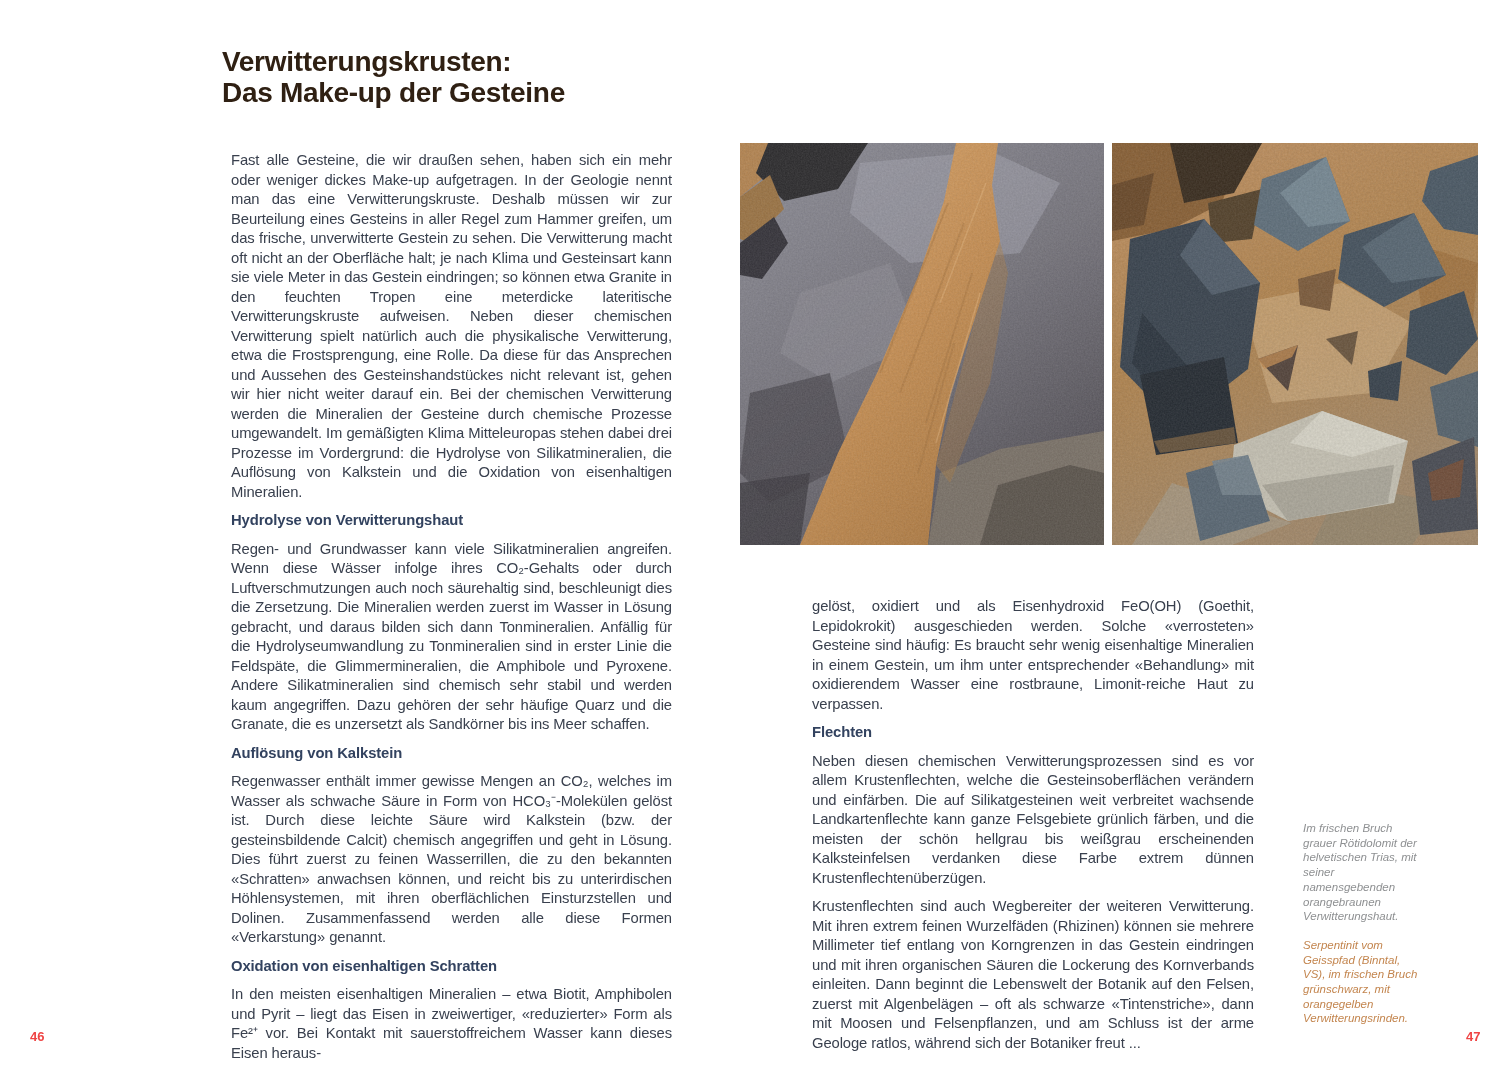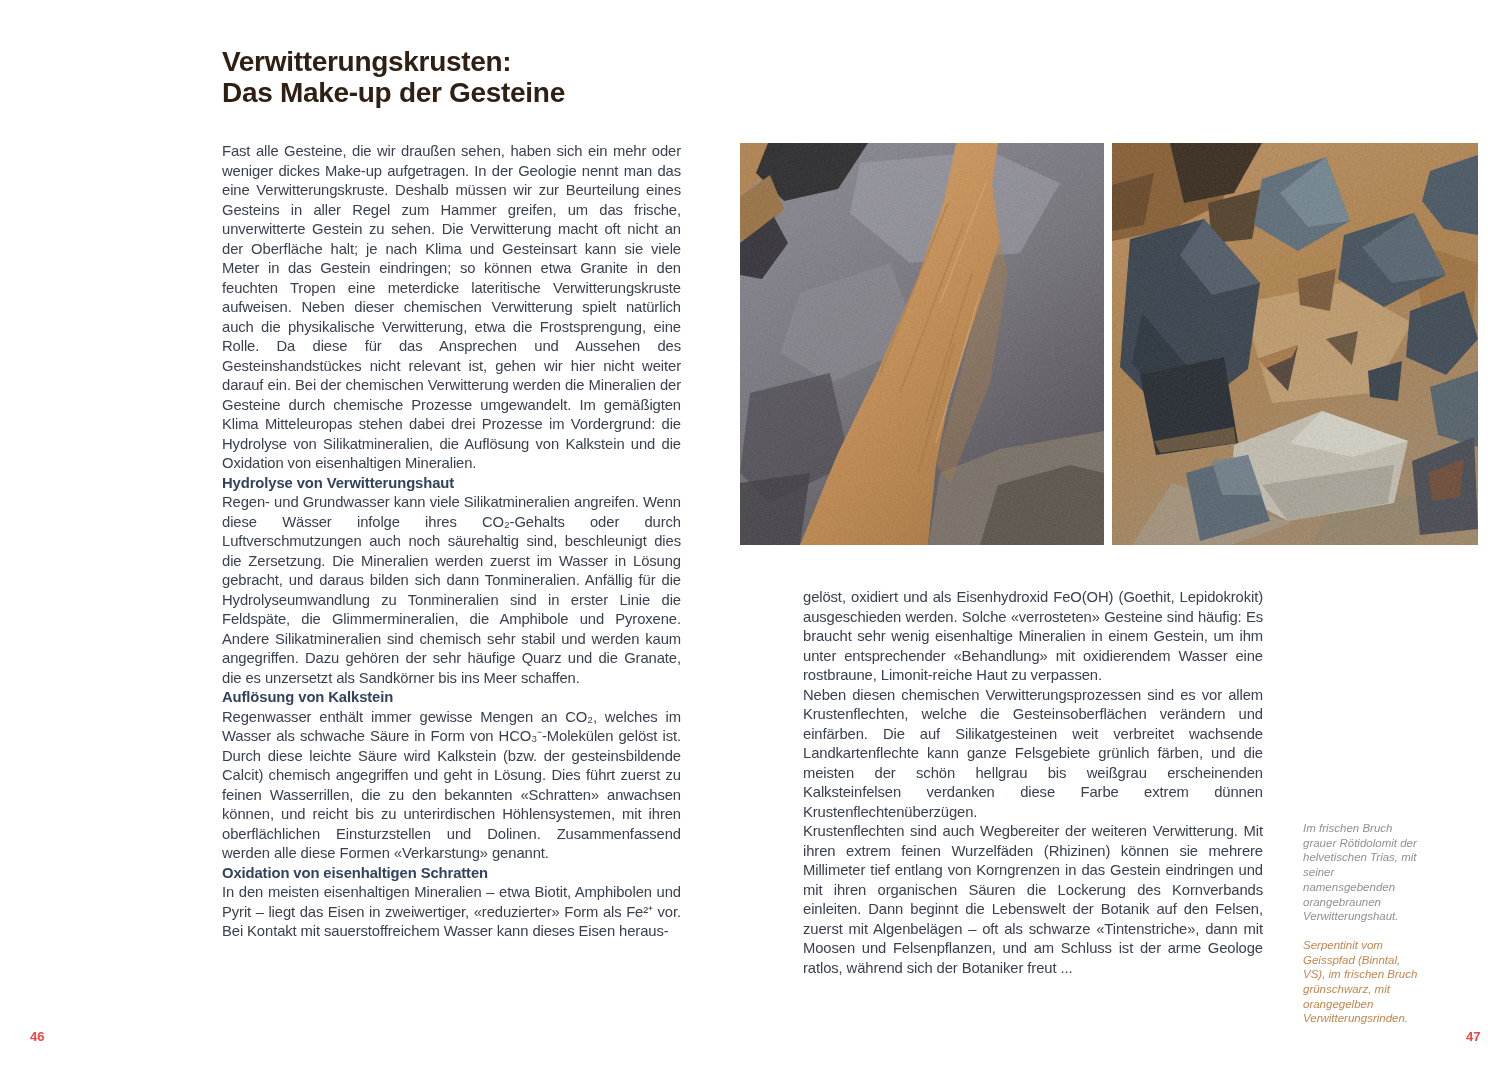--- a/index.html
+++ b/index.html
@@ -4,21 +4,21 @@
 <style>
   html,body{margin:0;padding:0;background:#ffffff;}
   #canvas{position:relative;width:1488px;height:1080px;background:#ffffff;overflow:hidden;
           font-family:Liberation Sans, sans-serif;}
 
   
   .col{position:absolute;text-align:justify;color:#39404e;font-size:14.8px;line-height:19.5px;
        letter-spacing:-0.1px;}
   #left-col{left:222px;top:142px;width:459px;}
   #right-col{left:803px;top:588px;width:460px;}
-  .col p{margin:0;}
+  .col p{margin:9px;}
   .sec-head{color:#32425f;font-weight:bold;margin:21px 0 2px 0;text-align:left;}
 
   
   #page-title{position:absolute;left:222px;top:46px;width:520px;
               font-size:28px;line-height:31px;font-weight:bold;color:#2f2013;
               letter-spacing:-0.3px;text-align:left;}
 
   
   #caption-col{position:absolute;left:1303px;top:821px;width:132px;
                font-style:italic;font-size:11.5px;line-height:14.7px;text-align:left;
@@ -166,20 +166,21 @@
       <polygon points="316,330 352,316 348,354 320,358" fill="#7a4f33" opacity="0.8"></polygon>
 
       <rect x="0" y="0" width="366" height="402" filter="url(#speckC)" opacity="0.13"></rect>
       <rect x="0" y="0" width="366" height="402" filter="url(#speckD)" opacity="0.12"></rect>
     </svg>
   </div>
 
   <div id="right-col" class="col">
     <p>gelöst, oxidiert und als Eisenhydroxid FeO(OH) (Goethit, Lepidokrokit) ausgeschieden werden. Solche «verrosteten» Gesteine sind häufig: Es braucht sehr wenig eisenhaltige Mineralien in einem Gestein, um ihm unter entsprechender «Behandlung» mit oxidierendem Wasser eine rostbraune, Limonit-reiche Haut zu verpassen.</p>
 
+    <p class="sec-head">Flechten</p>
     <p>Neben diesen chemischen Verwitterungsprozessen sind es vor allem Krustenflechten, welche die Gesteinsoberflächen verändern und einfärben. Die auf Silikatgesteinen weit verbreitet wachsende Landkartenflechte kann ganze Felsgebiete grünlich färben, und die meisten der schön hellgrau bis weißgrau erscheinenden Kalksteinfelsen verdanken diese Farbe extrem dünnen Krustenflechtenüberzügen.</p>
     <p>Krustenflechten sind auch Wegbereiter der weiteren Verwitterung. Mit ihren extrem feinen Wurzelfäden (Rhizinen) können sie mehrere Millimeter tief entlang von Korngrenzen in das Gestein eindringen und mit ihren organischen Säuren die Lockerung des Kornverbands einleiten. Dann beginnt die Lebenswelt der Botanik auf den Felsen, zuerst mit Algenbelägen – oft als schwarze «Tintenstriche», dann mit Moosen und Felsenpflanzen, und am Schluss ist der arme Geologe ratlos, während sich der Botaniker freut ...</p>
   </div>
 
   <div id="caption-col">
     <p class="caption-gray">Im frischen Bruch grauer Rötidolomit der helvetischen Trias, mit seiner namensgebenden orangebraunen Verwitterungshaut.</p>
     <p class="caption-orange">Serpentinit vom Geisspfad (Binntal, VS), im frischen Bruch grünschwarz, mit orangegelben Verwitterungsrinden.</p>
   </div>
 
   <div class="folio" id="folio-left">46</div>

